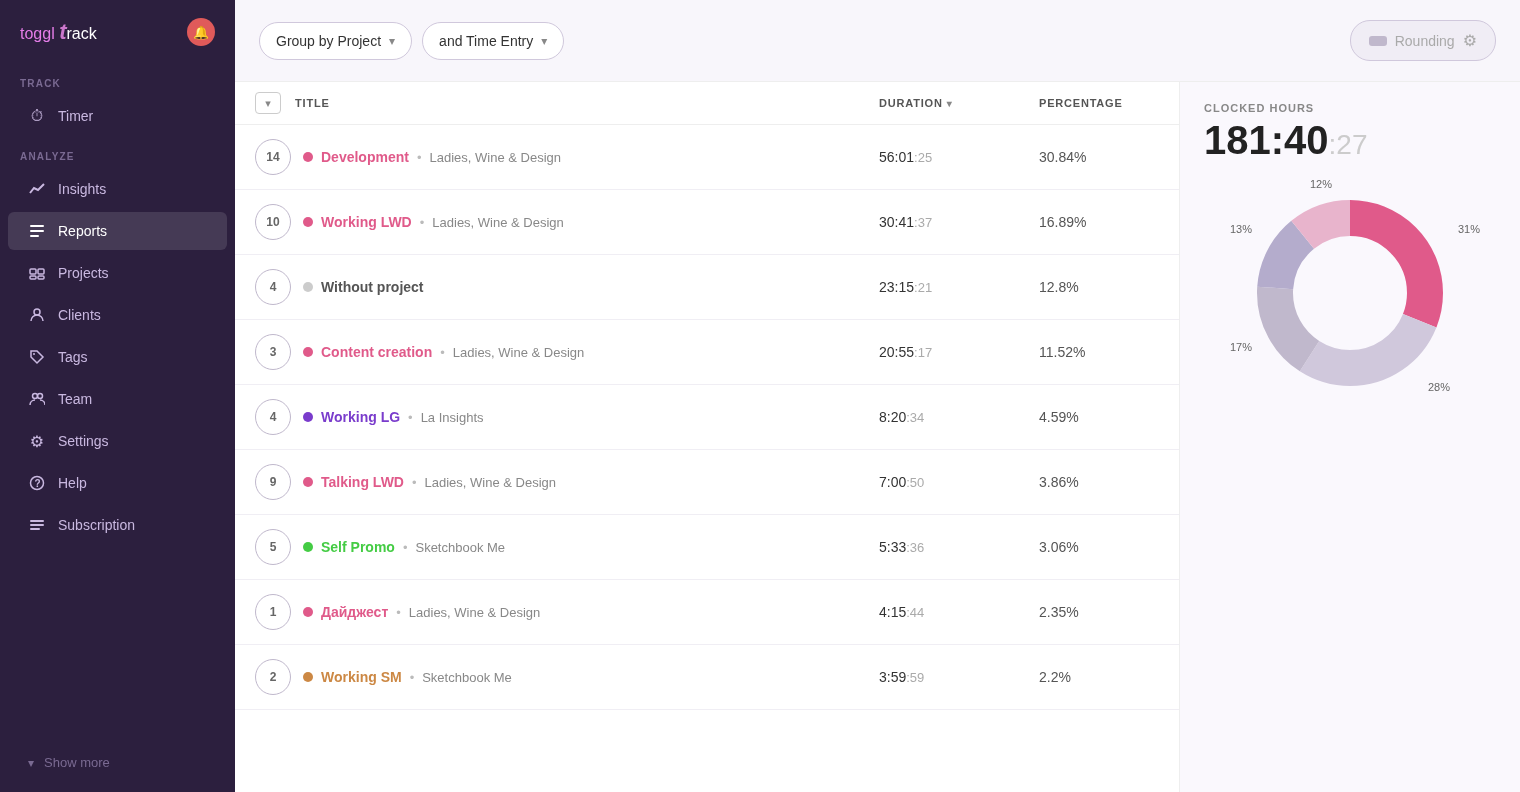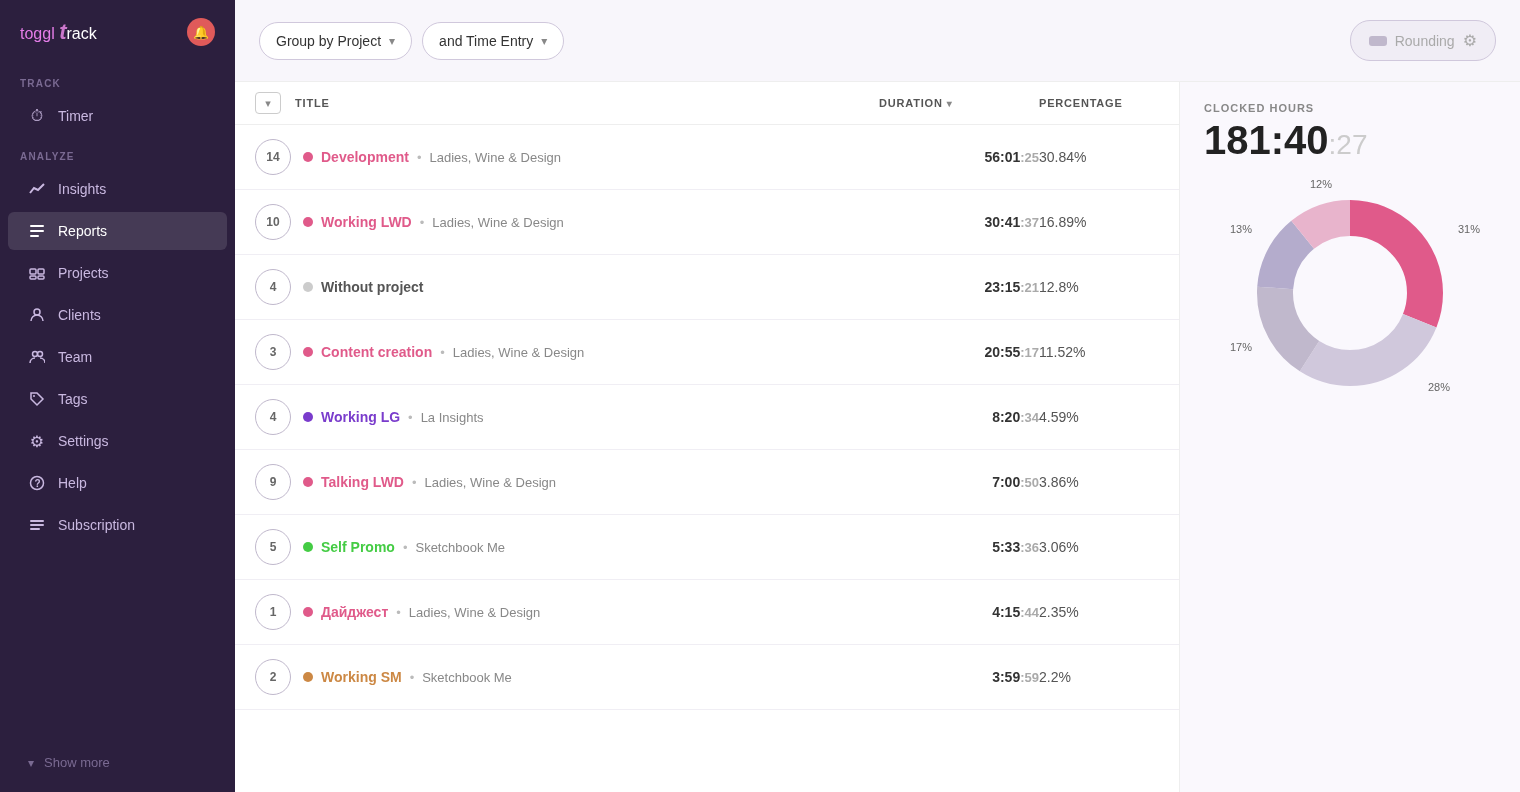--- a/index.html
+++ b/index.html
@@ -209,22 +209,21 @@
     .row-client {
       font-size: 13px;
       color: #888;
     }
     .row-separator { color: #bbb; font-size: 13px; }
 
     .row-duration {
       width: 160px;
       font-size: 14px;
       color: #333;
-      font-weight: 700;
-      text-align: right;
+      font-weight: 400;
     }
     .duration-main { color: #333; }
     .duration-sub { color: #aaa; font-size: 13px; }
 
     .row-percentage {
       width: 120px;
       font-size: 14px;
       color: #555;
     }
 
@@ -341,36 +340,36 @@
       <svg width="16" height="16" viewBox="0 0 16 16" fill="none">
           <circle cx="8" cy="5" r="3" stroke="#c9b8e0" stroke-width="1.5"></circle>
           <path d="M2 14c0-3.3 2.7-6 6-6s6 2.7 6 6" stroke="#c9b8e0" stroke-width="1.5" fill="none"></path>
         </svg>
     </span>
     <span>Clients</span>
   </div>
   <div class="sidebar-item">
     <span class="icon">
       <svg width="16" height="16" viewBox="0 0 16 16" fill="none">
+          <path d="M2 2h6l6 6-6 6-6-6V2z" stroke="#c9b8e0" stroke-width="1.5" fill="none"></path>
+          <circle cx="5" cy="5" r="1" fill="#c9b8e0"></circle>
+        </svg>
+    </span>
+    <span>Tags</span>
+  </div>
+  <div class="sidebar-item">
+    <span class="icon">
+      <svg width="16" height="16" viewBox="0 0 16 16" fill="none">
           <circle cx="6" cy="5" r="2.5" stroke="#c9b8e0" stroke-width="1.5"></circle>
           <path d="M1 14c0-2.8 2.2-5 5-5" stroke="#c9b8e0" stroke-width="1.5" fill="none"></path>
           <circle cx="11" cy="5" r="2.5" stroke="#c9b8e0" stroke-width="1.5"></circle>
           <path d="M11 9c2.8 0 5 2.2 5 5" stroke="#c9b8e0" stroke-width="1.5" fill="none"></path>
         </svg>
     </span>
     <span>Team</span>
-  </div>
-  <div class="sidebar-item">
-    <span class="icon">
-      <svg width="16" height="16" viewBox="0 0 16 16" fill="none">
-          <path d="M2 2h6l6 6-6 6-6-6V2z" stroke="#c9b8e0" stroke-width="1.5" fill="none"></path>
-          <circle cx="5" cy="5" r="1" fill="#c9b8e0"></circle>
-        </svg>
-    </span>
-    <span>Tags</span>
   </div>
   <div class="sidebar-item">
     <span class="icon">⚙</span>
     <span>Settings</span>
   </div>
   <div class="sidebar-item">
     <span class="icon">
       <svg width="16" height="16" viewBox="0 0 16 16" fill="none">
           <circle cx="8" cy="8" r="6.5" stroke="#c9b8e0" stroke-width="1.5"></circle>
           <text x="5.5" y="12" fill="#c9b8e0" font-size="10" font-weight="bold">?</text>

